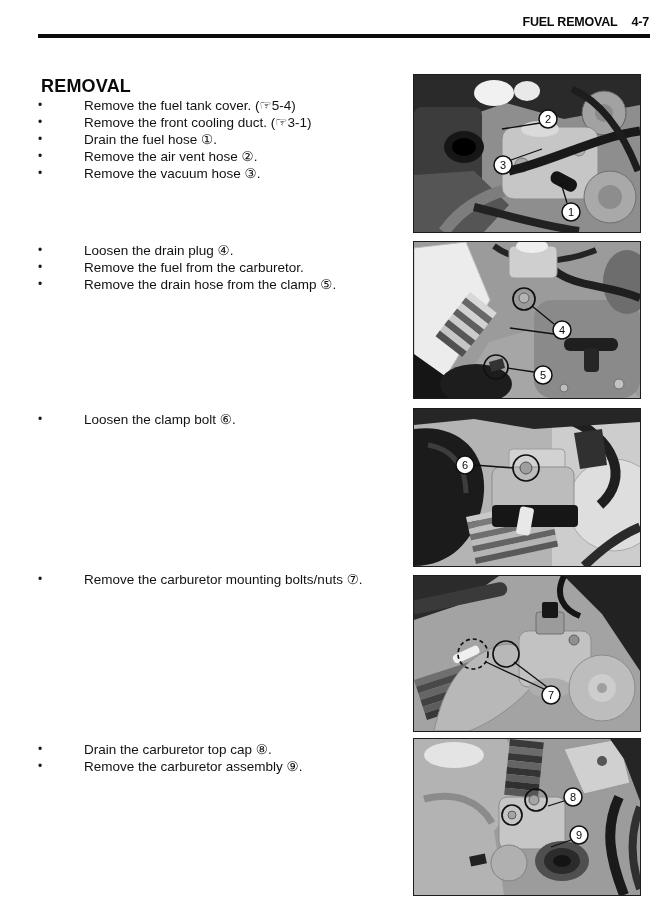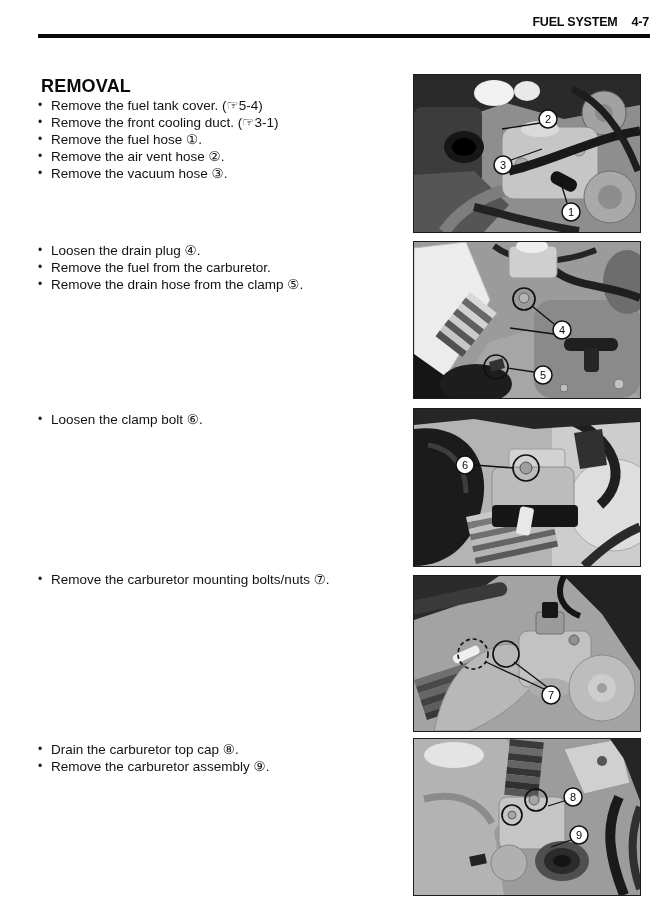--- a/index.html
+++ b/index.html
@@ -23,57 +23,57 @@
   }
   
   .sec-title{
     position:absolute;left:36px;top:71px;margin:5px;
     font-size:18px;font-weight:bold;color:#0a0a0a;letter-spacing:0.2px;
   }
   
   .group{position:absolute;left:38px;width:372px;}
   .li{display:flex;line-height:17px;font-size:13.5px;color:#121212;}
   .li .b{width:13px;flex:0 0 13px;font-size:12px;color:#1a1a1a;}
-  .li .t{flex:1;}
+  .li .t{flex:1;margin-left:33px;}
   
   .photo{
     position:absolute;left:413px;width:226px;margin:0;
     border:1px solid #1c1c1c;background:#9a9a9a;overflow:hidden;
   }
   .photo svg{display:block;}
   .ld{stroke:#101010;stroke-width:1.3;fill:none;}
   .ring{fill:none;stroke:#101010;stroke-width:1.7;}
   .ring-d{fill:none;stroke:#101010;stroke-width:1.7;stroke-dasharray:4 3;}
   .co-c{fill:#ffffff;stroke:#101010;stroke-width:1.5;}
   .co-t{font-family:"Liberation Sans",sans-serif;font-size:11px;fill:#0a0a0a;text-anchor:middle;}
 </style>
 </head>
 <body>
 
 <div class="page">
 
   <div class="hdr-text">
-    <span>FUEL SYSTEM</span><span class="pgnum">4-7</span>
+    <span>FUEL REMOVAL</span><span class="pgnum">4-7</span>
   </div>
   <div class="hdr-rule"></div>
 
   <h1 class="sec-title">REMOVAL</h1>
 
   <div class="group" style="top:97px;">
     <div class="li">
         <span class="b">•</span>
         <span class="t">Remove the fuel tank cover. (☞5-4)</span>
       </div>
     <div class="li">
         <span class="b">•</span>
         <span class="t">Remove the front cooling duct. (☞3-1)</span>
       </div>
     <div class="li">
         <span class="b">•</span>
-        <span class="t">Remove the fuel hose ①.</span>
+        <span class="t">Drain the fuel hose ①.</span>
       </div>
     <div class="li">
         <span class="b">•</span>
         <span class="t">Remove the air vent hose ②.</span>
       </div>
     <div class="li">
         <span class="b">•</span>
         <span class="t">Remove the vacuum hose ③.</span>
       </div>
   </div>

